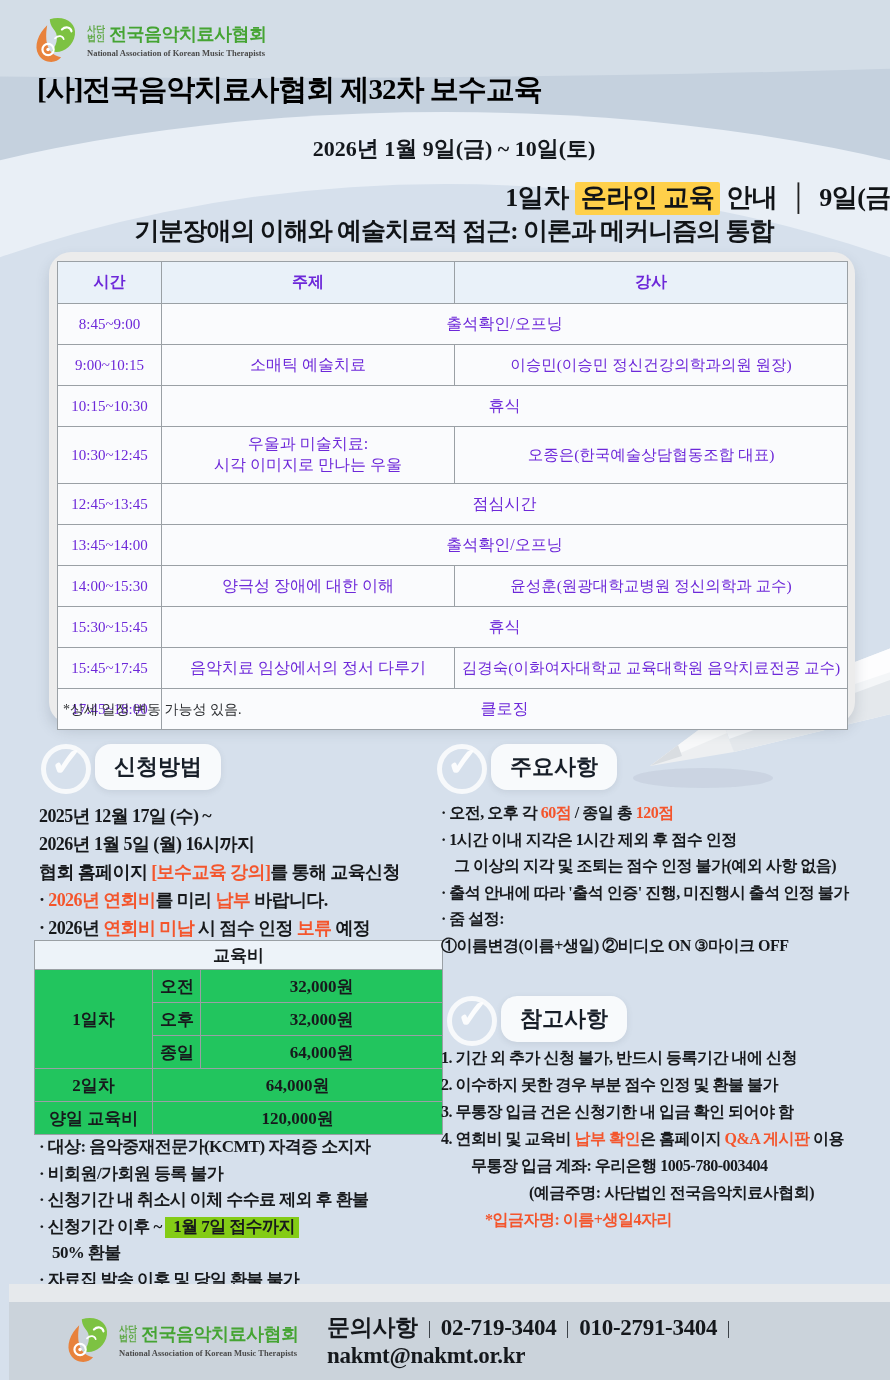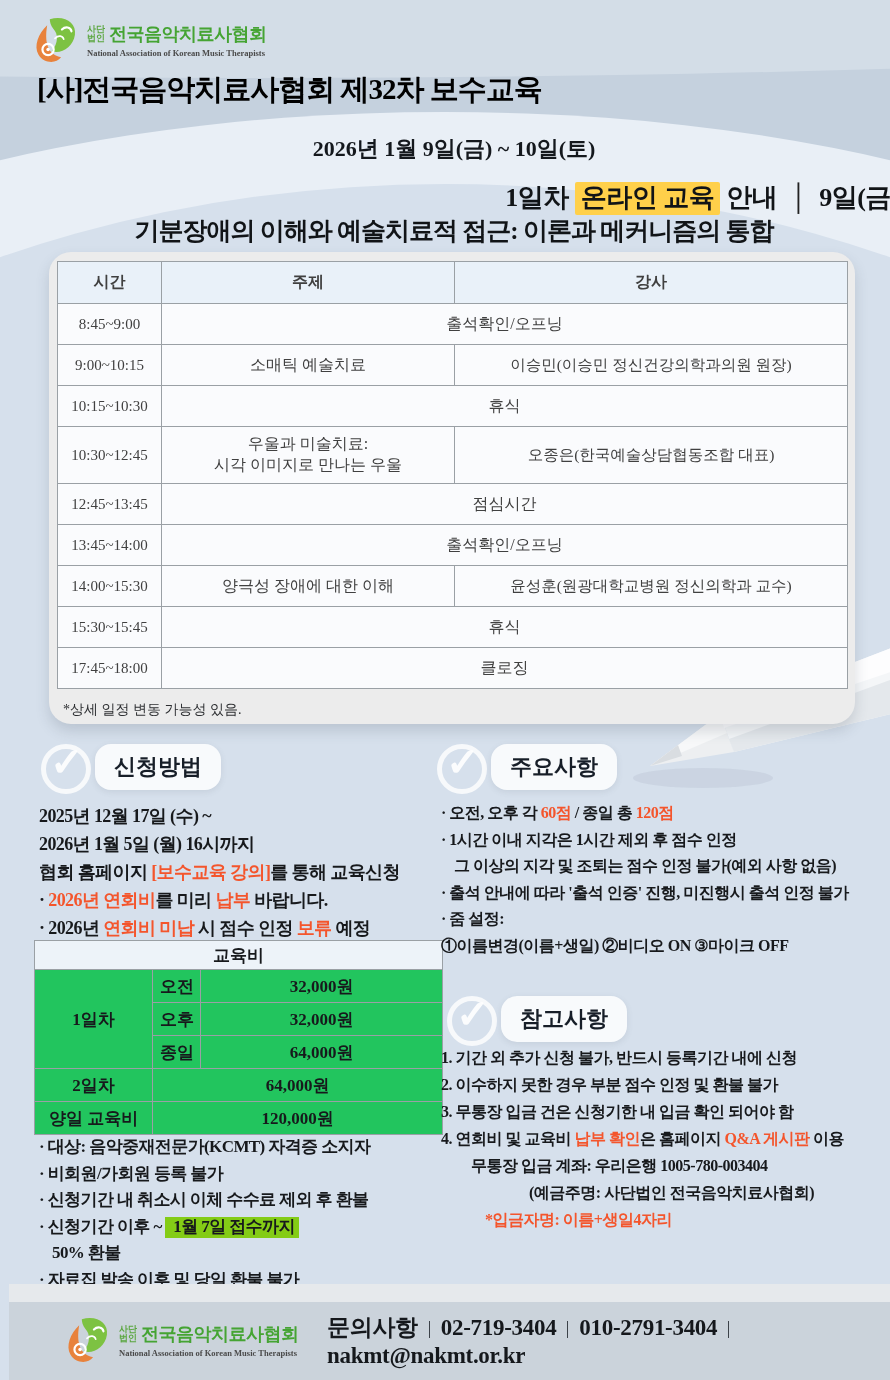--- a/index.html
+++ b/index.html
@@ -36,21 +36,21 @@
   .subtitle1 .divider { display:inline-block; margin:0 12px; font-weight:400; color:#222; }
   .subtitle2 { position:absolute; left:0; top:214px; width:890px; text-align:center;
     font-size:25px; font-weight:800; letter-spacing:-1px; color:#111417; }
 
   
   .schedule-card { position:absolute; left:40px; top:252px; width:806px; height:472px;
     background:#ececec; border-radius:22px; box-shadow:0 7px 14px rgba(60,70,90,0.18); }
   table.schedule { position:absolute; left:48px; top:261px; width:790px; border-collapse:collapse;
     background:#fafbfd; table-layout:fixed; }
   table.schedule td, table.schedule th { border:1px solid #9aa0a5; text-align:center; vertical-align:middle;
-    padding:2px 3px; font-weight:500; color:#404040; }
+    padding:2px 3px; font-weight:500; color:#6d28d9; }
   table.schedule th { background:#e9f1f9; height:37px; font-size:16px; font-weight:600; }
   table.schedule td { height:36px; font-size:16px; }
   table.schedule td.time { font-size:15px; }
   table.schedule td.lect { font-size:15.5px; }
   table.schedule tr.tall td { height:52px; }
   .sched-note { position:absolute; left:54px; top:701px; font-size:14px; font-weight:500; color:#2c2e31; }
 
   
   .pencil { position:absolute; left:608px; top:606px; width:300px; height:200px; z-index:1; }
 
@@ -184,20 +184,25 @@
         <td colspan="2">출석확인/오프닝</td>
       </tr>
       <tr>
         <td class="time">14:00~15:30</td>
         <td>양극성 장애에 대한 이해</td>
         <td class="lect">윤성훈(원광대학교병원 정신의학과 교수)</td>
       </tr>
       <tr>
         <td class="time">15:30~15:45</td>
         <td colspan="2">휴식</td>
+      </tr>
+      <tr>
+        <td class="time">15:45~17:45</td>
+        <td>음악치료 임상에서의 정서 다루기</td>
+        <td class="lect">김경숙(이화여자대학교 교육대학원 음악치료전공 교수)</td>
       </tr>
       <tr>
         <td class="time">17:45~18:00</td>
         <td colspan="2">클로징</td>
       </tr>
     </tbody>
       </table>
     <div class="sched-note">*상세 일정 변동 가능성 있음.</div>
 
     <div class="check-icon" style="left:32px; top:744px;"></div>

